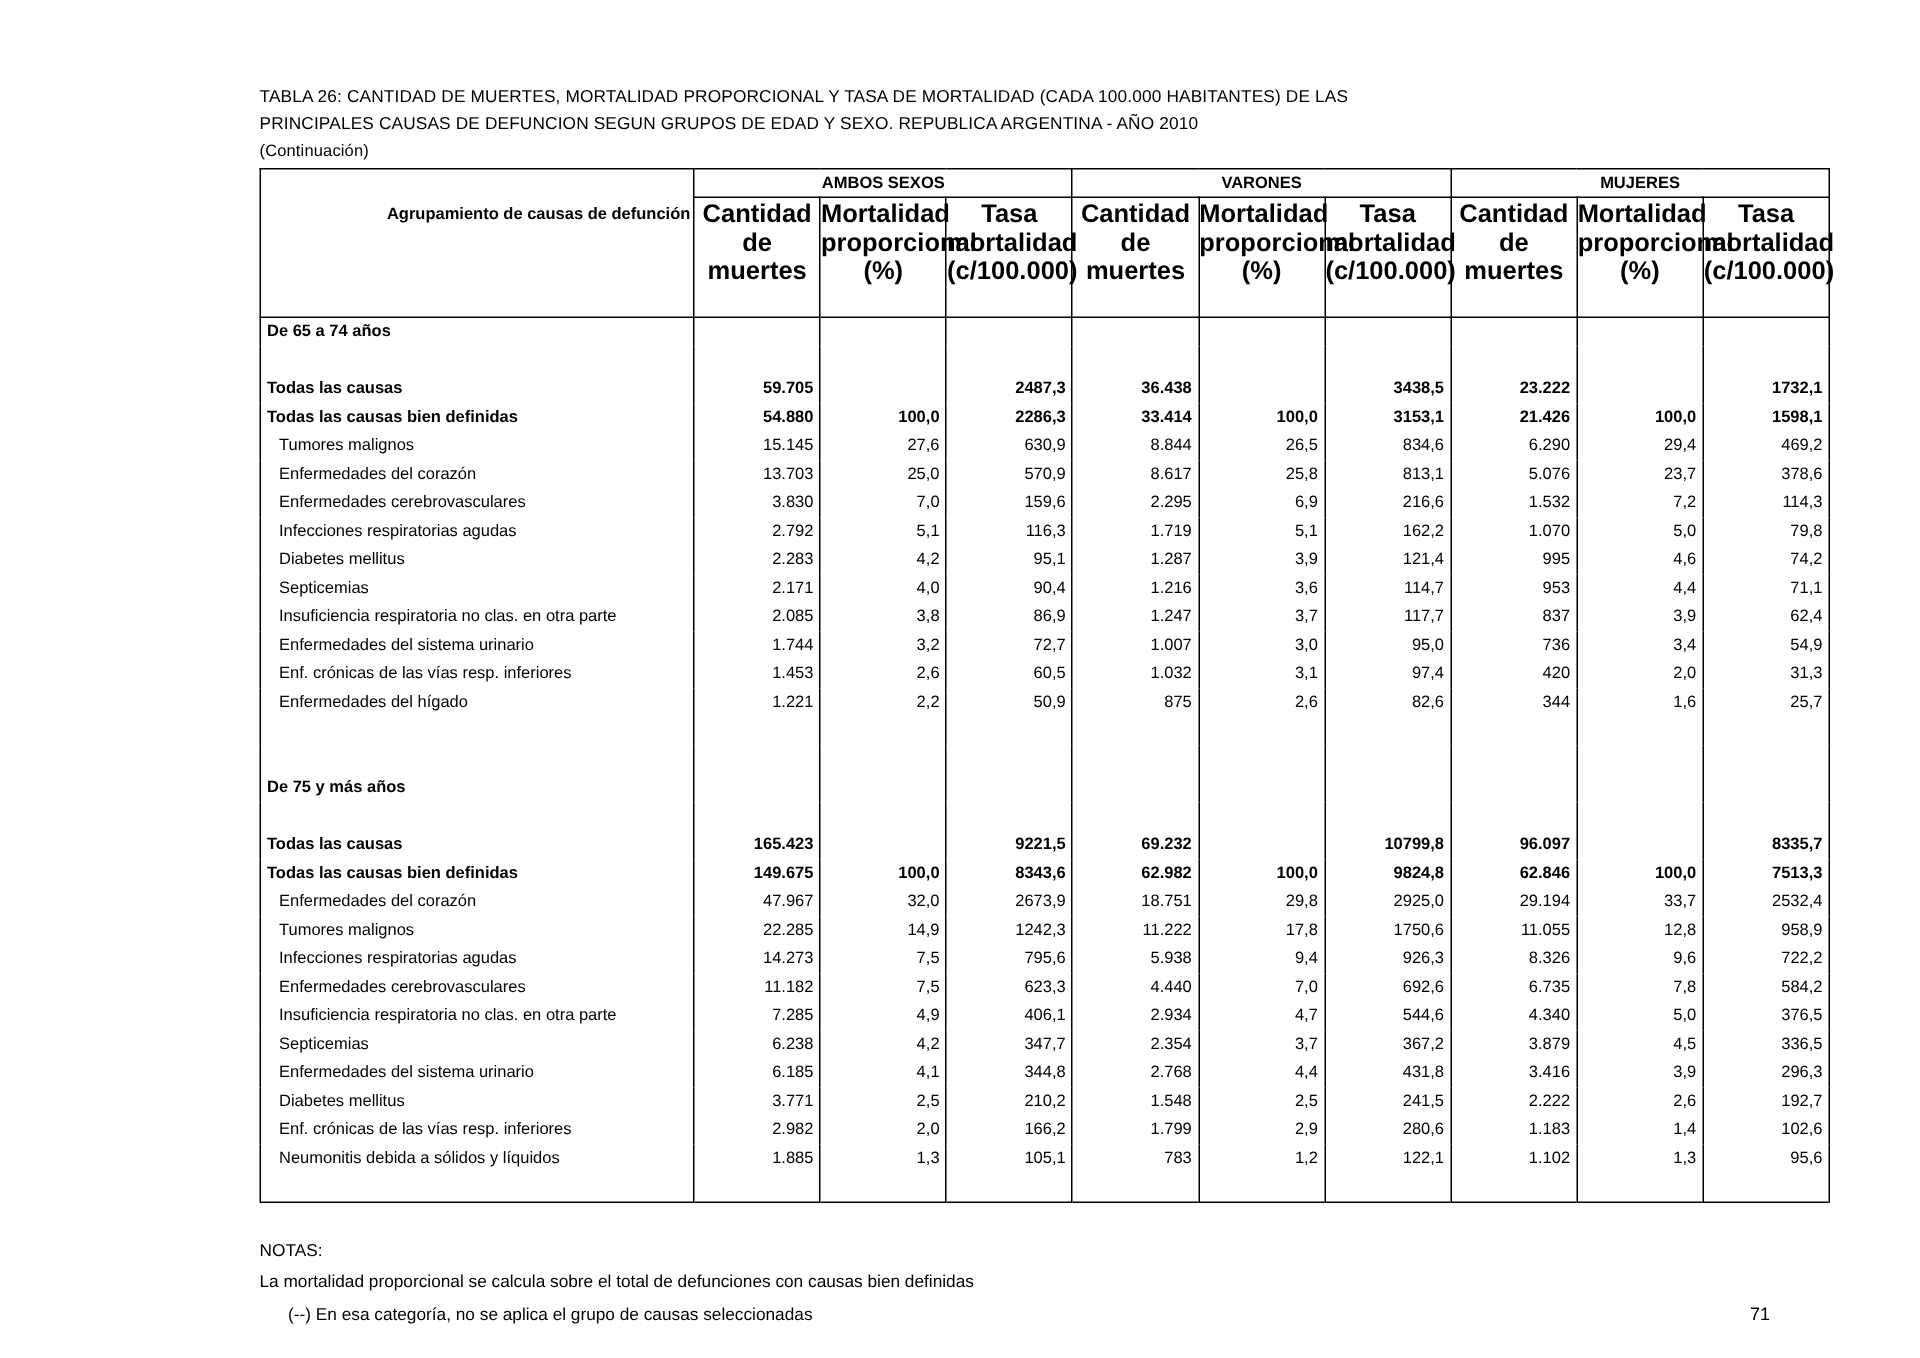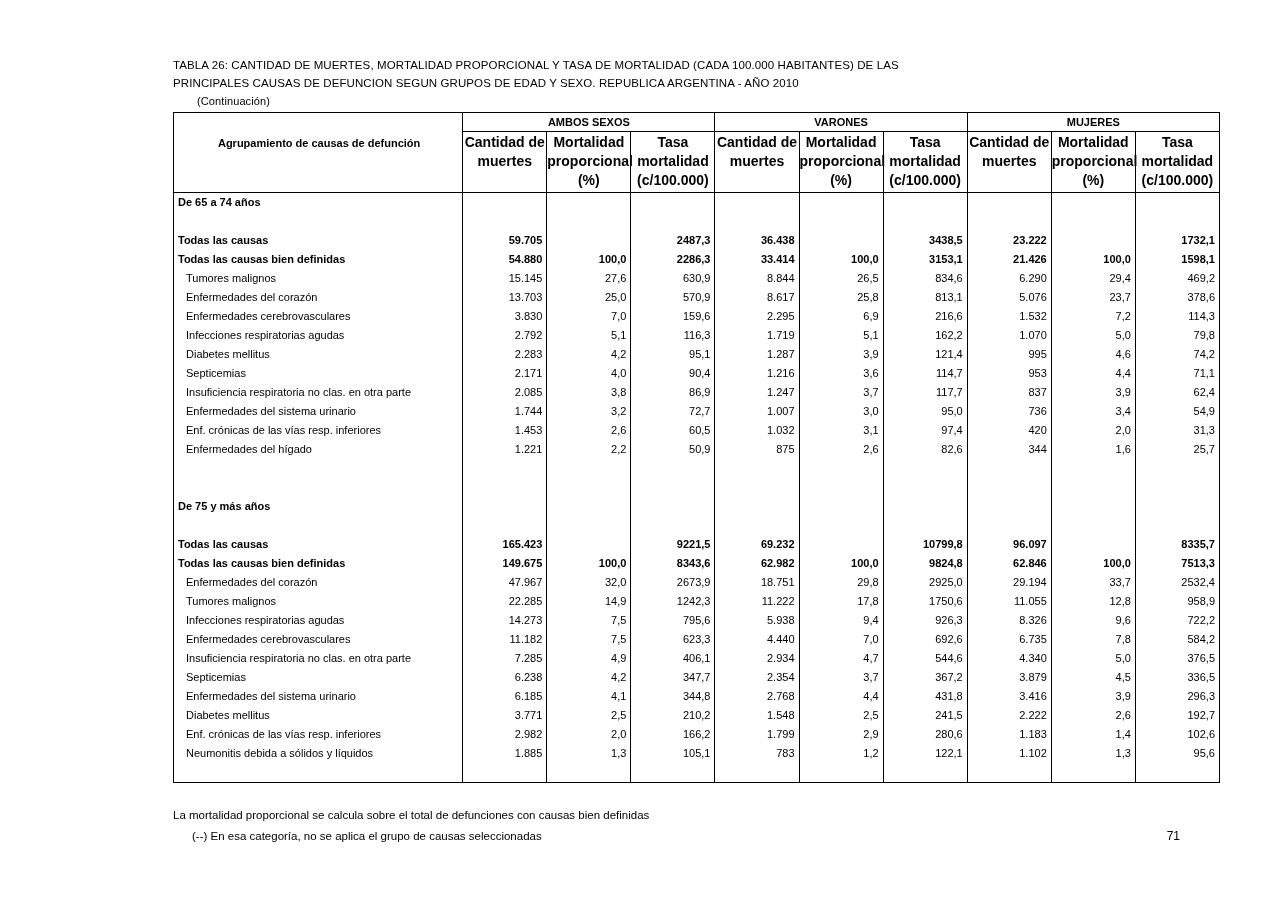--- a/index.html
+++ b/index.html
@@ -6,49 +6,49 @@
   html, body {
     width: 1280px; height: 905px;
     background: #ffffff;
     color: #000000;
     font-family: "Liberation Sans", "DejaVu Sans", sans-serif;
   }
   .page { position: relative; width: 1280px; height: 905px; background: #fff; }
   .content { position: absolute; left: 133px; top: 56px; width: 1047px; padding-left: 40px; }
 
   .titles div { font-size: 11.5px; line-height: 18px; letter-spacing: 0.1px; }
-  .titles .cont { font-size: 11px; margin-left: 24px; }
+  .titles .cont { font-size: 11px; }
 
   table.main {
     border-collapse: collapse;
     table-layout: fixed;
     width: 1047px;
     margin-top: 2px;
     border: 1.5px solid #000;
   }
   col.c-label { width: 289px; }
   col.c-num   { width: 84px; }
 
   thead th {
     border: 1px solid #000;
     font-weight: bold;
     font-size: 11px;
     text-align: center;
     vertical-align: middle;
     background: #fff;
   }
   th.causes-head {
-    text-align: center;
+    text-align: right;
     vertical-align: top;
     padding: 24px 2px 0 4px;
     margin-top: 40px;
   }
   th.group { height: 19px; }
   th.sub { padding: 1px 0 2px 0; vertical-align: top; }
-  th.sub div { line-height: 19px; font-size: 14px; }
+  th.sub div { line-height: 19px; font-size: 17px; }
 
   tbody td {
     border-left: 1px solid #000;
     border-right: 1px solid #000;
     height: 19px;
     line-height: 19px;
     font-size: 11px;
     white-space: nowrap;
     overflow: hidden;
     padding: 0;
@@ -515,20 +515,21 @@
             <td class="num">&nbsp;</td>
             <td class="num">&nbsp;</td>
             <td class="num">&nbsp;</td>
             <td class="num">&nbsp;</td>
             <td class="num">&nbsp;</td>
           </tr>
         </tbody>
     </table>
 
     <div class="notes">
+      <div class="nline">NOTAS:</div>
       <div class="nline">La mortalidad proporcional se calcula sobre el total de defunciones con causas bien definidas</div>
       <div class="nline notes-last">
         <span>(--) En esa categoría, no se aplica el grupo de causas seleccionadas</span>
         <span class="pagenum">71</span>
       </div>
     </div>
 
   </div>
 </div>
 

